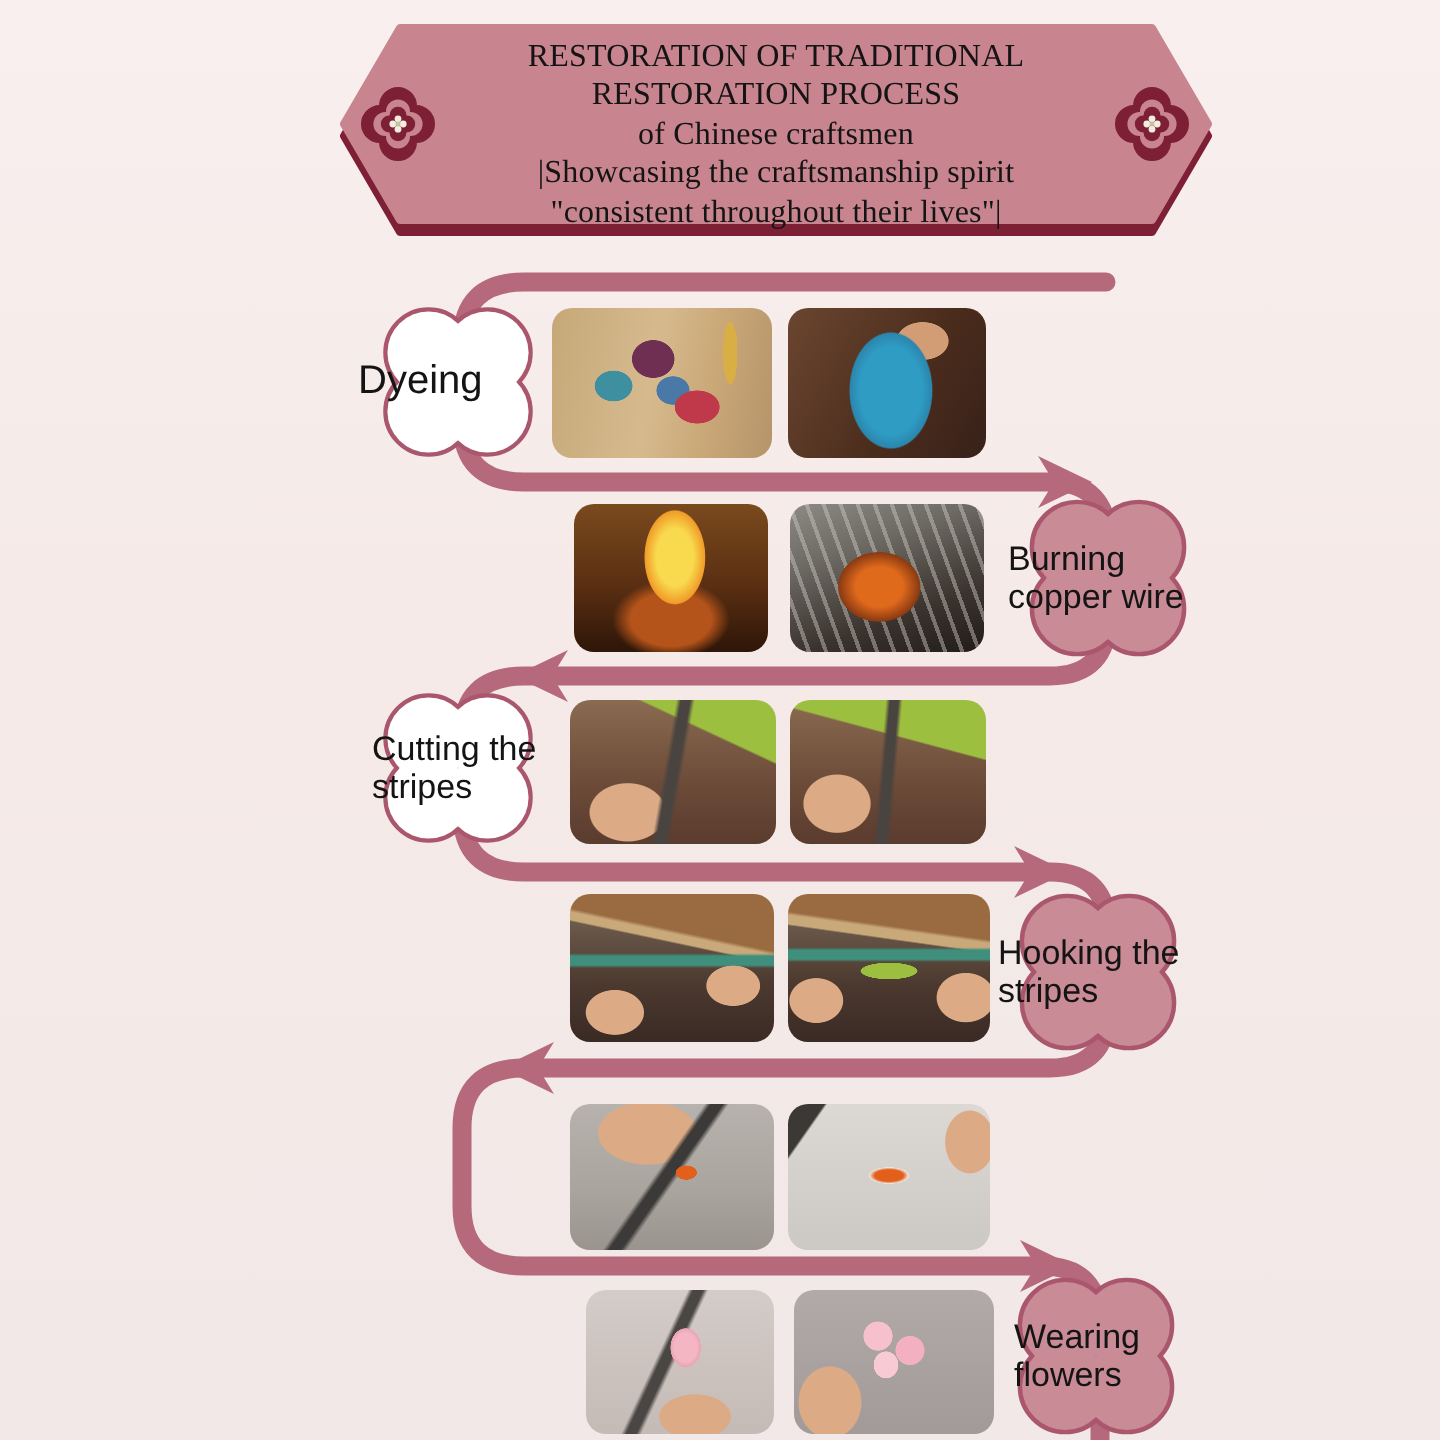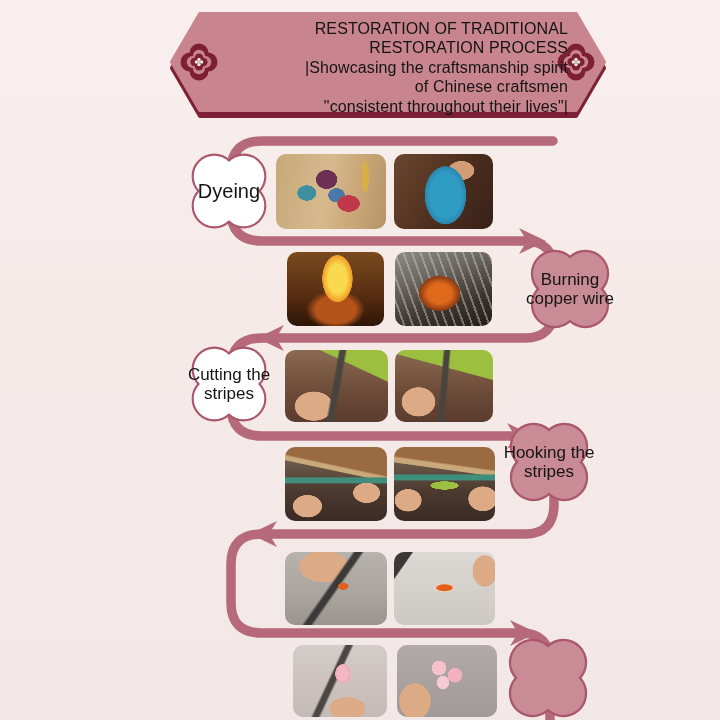--- a/index.html
+++ b/index.html
@@ -5,39 +5,39 @@
   html,body{margin:0;padding:0;}
   .stage{
     position:relative;width:720px;height:720px;overflow:hidden;
     background:linear-gradient(180deg,#f8efee 0%,var(--background,#f5eae8) 45%,#f1e8e7 100%);
     font-family:"Liberation Sans",sans-serif;color:#151515;
   }
   
   .banner{position:absolute;left:170px;top:10px;width:436px;height:110px;}
   .banner svg{position:absolute;left:0;top:0;width:436px;height:110px;}
   .banner-text{
-    position:absolute;left:38px;top:9px;width:360px;text-align:right;
-    font-size:16px;line-height:19.4px;color:#141414;letter-spacing:.1px;
+    position:absolute;left:38px;top:9px;width:360px;text-align:center;
+    font-size:16px;line-height:19.4px;color:#141414;letter-spacing:.1px;font-family:Liberation Serif, serif;
   }
   .banner-text div{white-space:nowrap;}
   
   .badge{position:absolute;}
   .badge svg{position:absolute;left:0;top:0;width:100%;height:100%;}
   .q-stroke circle{fill:none;stroke:var(--badge_stroke,#aa566c);stroke-width:5px;}
   .badge.left  .q-fill circle{fill:var(--badge_left_fill,#ffffff);}
   .badge.right .q-fill circle{fill:var(--badge_right_fill,#c98b95);}
   .badge-label{
     position:absolute;left:50%;top:50%;transform:translate(-50%,-50%);
-    text-align:center;font-size:17px;line-height:19px;color:#141414;width:100px;
+    text-align:left;font-size:17px;line-height:19px;color:#141414;width:100px;
   }
   .badge-label.one{font-size:20px;}
   .b-dyeing  {left:187px;top:149px;width:84px;height:84px;}
-  .b-burning {left:526px;top:245px;width:88px;height:88px;}
+  .b-burning {left:510px;top:245px;width:88px;height:88px;}
   .b-cutting {left:187px;top:342px;width:84px;height:84px;}
-  .b-hooking {left:505px;top:418px;width:88px;height:88px;}
+  .b-hooking {left:505px;top:442px;width:88px;height:88px;}
   .b-pointed {left:187px;top:540px;width:84px;height:84px;}
   .b-wearing {left:504px;top:634px;width:88px;height:88px;}
   .b-cutting .badge-label{width:86px;}
   .b-wearing .badge-label{width:82px;}
   
   .photo{position:absolute;border-radius:10px;}
   .p-r1l{left:276px;top:154px;width:110px;height:75px;background:
     radial-gradient(6px 26px at 81% 30%,#d8ae45 0 60%,transparent 61%),
     radial-gradient(19px 14px at 66% 66%,#c0394a 0 58%,transparent 60%),
     radial-gradient(16px 13px at 28% 52%,#3e8fa0 0 58%,transparent 60%),
@@ -167,22 +167,22 @@
             <circle cx="2.6" cy="0" r="1.7"></circle>
             <circle cx="0" cy="2.6" r="1.7"></circle>
             <circle cx="-2.6" cy="0" r="1.7"></circle>
         </g>
         <circle cx="0" cy="0" r="1.2" fill="#b9c9a0"></circle>
       </g>
     </svg>
     <div class="banner-text">
       <div>RESTORATION OF TRADITIONAL</div>
       <div>RESTORATION PROCESS</div>
+      <div>of Chinese craftsmen</div>
       <div>|Showcasing the craftsmanship spirit</div>
-      <div>of Chinese craftsmen</div>
       <div>"consistent throughout their lives"|</div>
     </div>
   </div>
 
   <svg class="flow" viewBox="0 0 720 720">
     <path d="M 553 141 H 262 Q 231 141 231 171 V 211 Q 231 241 262 241
              H 525 Q 554 241 554 271 V 308 Q 554 338 525 338
              H 262 Q 231 338 231 368 V 406 Q 231 436 262 436
              H 525 Q 554 436 554 466 V 504 Q 554 534 525 534
              H 262 Q 231 534 231 564 V 603 Q 231 633 262 633
@@ -288,15 +288,16 @@
           <circle cx="32.5" cy="67.5" r="24.5"></circle>
           <circle cx="67.5" cy="67.5" r="24.5"></circle>
         </g>
       <g class="q-fill">
           <circle cx="32.5" cy="32.5" r="24.5"></circle>
           <circle cx="67.5" cy="32.5" r="24.5"></circle>
           <circle cx="32.5" cy="67.5" r="24.5"></circle>
           <circle cx="67.5" cy="67.5" r="24.5"></circle>
         </g>
     </svg>
+    <div class="badge-label">Wearing flowers</div>
   </div>
 
 </div>
 
 </body></html>

